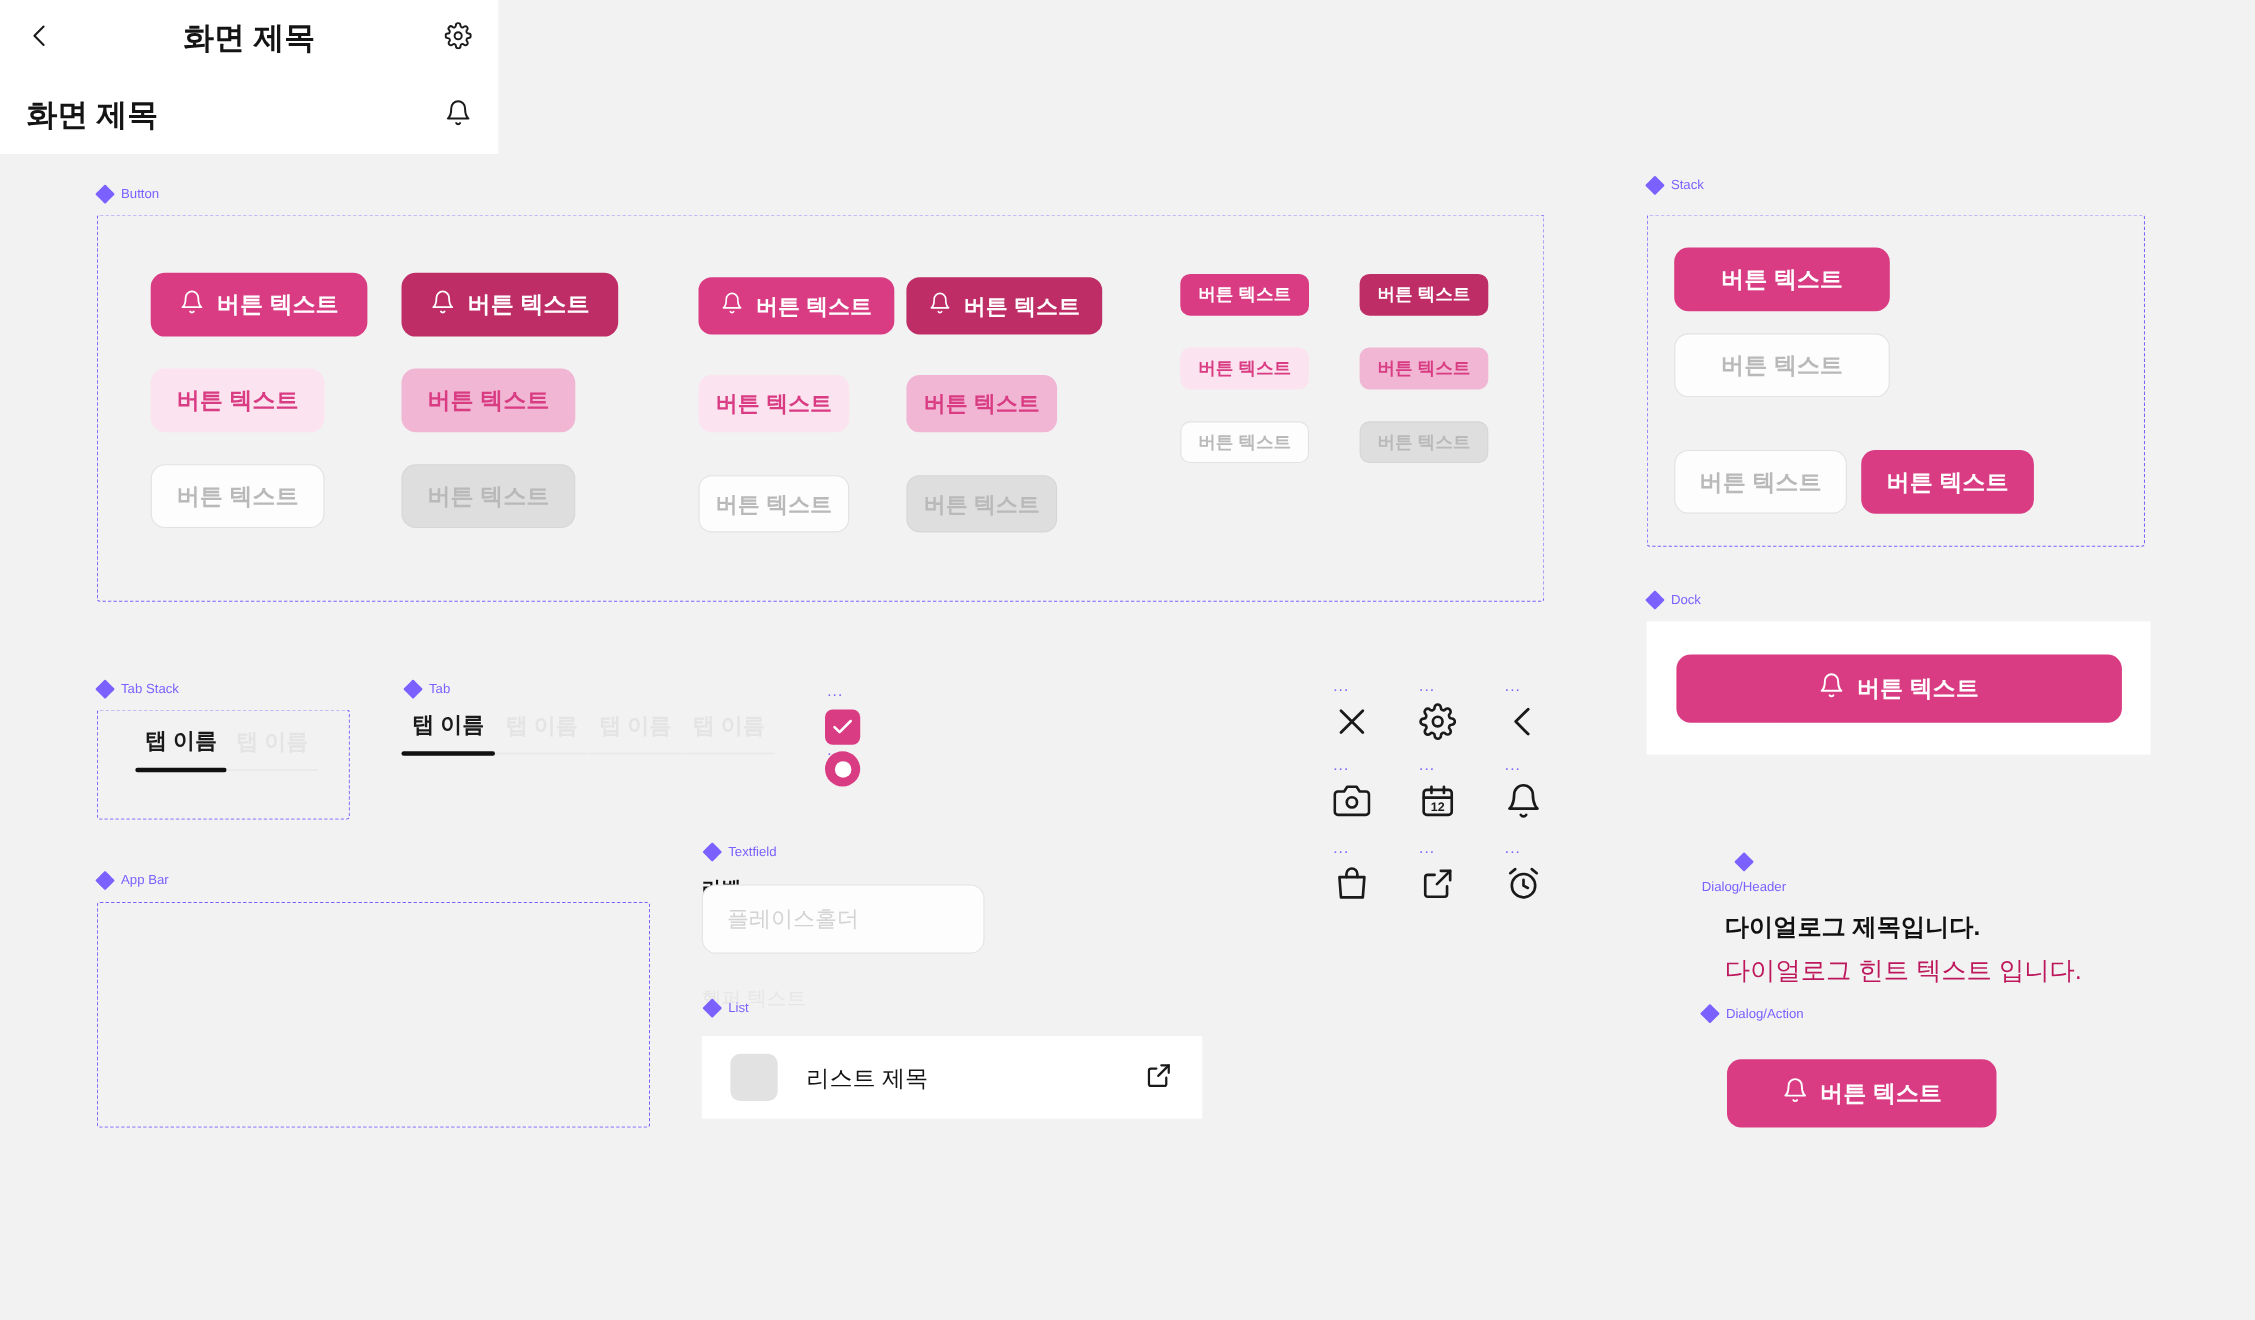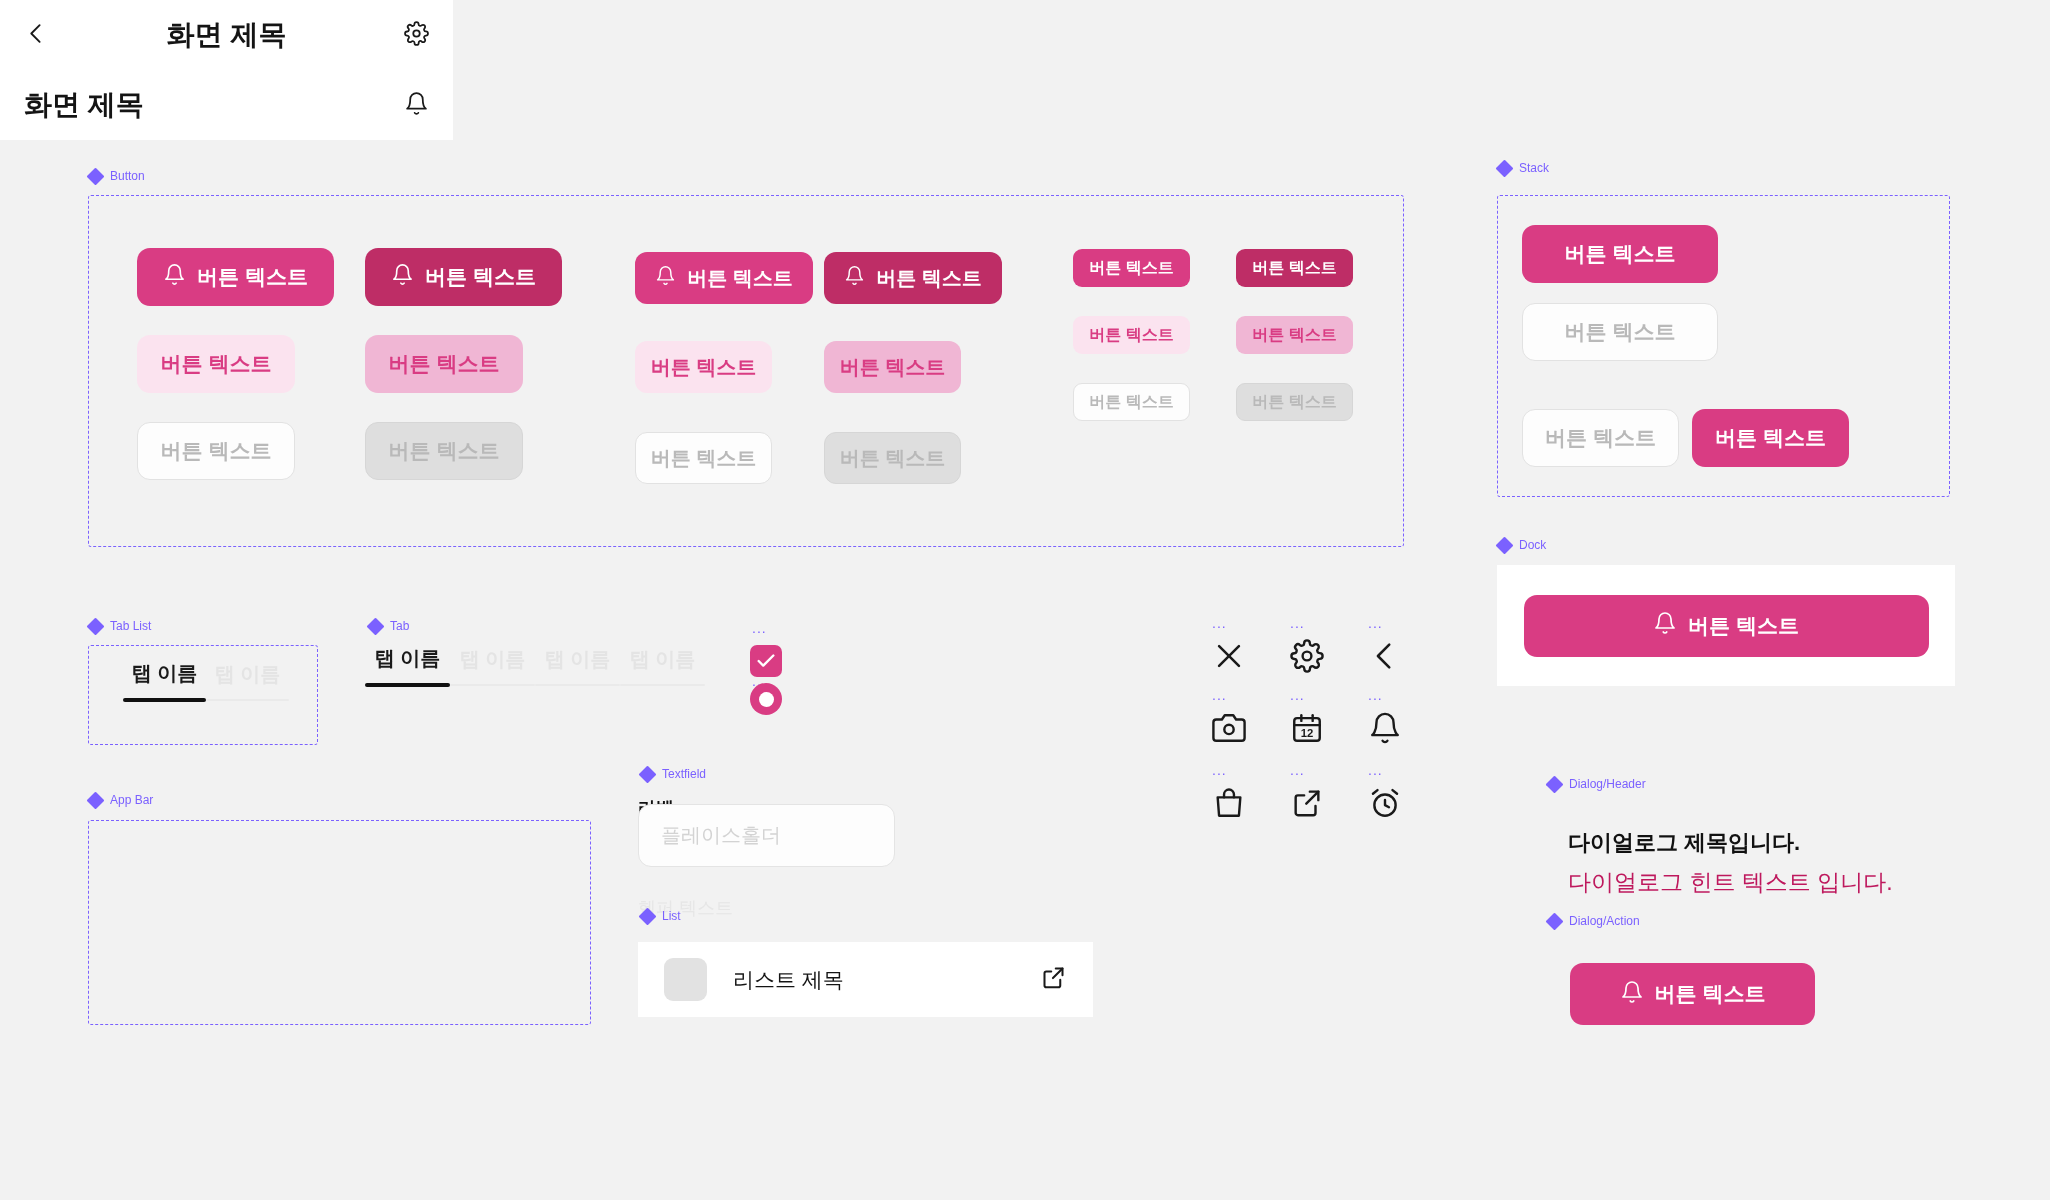--- a/index.html
+++ b/index.html
@@ -250,21 +250,21 @@
 <div class="dock" style="left:1497px;top:565px;width:458px;height:121px;">
   <button class="btn b-primary sz-lg" style="width:405px;height:62px;">
     <span class="bell"><svg width="24" height="24" viewBox="0 0 24 24" fill="none" stroke="#fff" stroke-width="1.7" stroke-linecap="round" stroke-linejoin="round">
           <path d="M18 8A6 6 0 0 0 6 8c0 7-3 9-3 9h18s-3-2-3-9"></path>
           <path d="M13.73 21a2 2 0 0 1-3.46 0"></path>
         </svg></span>
     <span class="lbl">버튼 텍스트</span>
   </button>
 </div>
 
-<div class="sec-label" style="left:1547px;top:776px;">
+<div class="sec-label" style="left:1547px;top:776px;flex-direction:column;">
   <span class="dia">
       <i></i>
       <i></i>
       <i></i>
       <i></i>
     </span>
   <span>Dialog/Header</span>
 </div>
 <div class="dlg-title" style="left:1568px;top:828px;">다이얼로그 제목입니다.</div>
 <div class="dlg-hint" style="left:1568px;top:867px;">다이얼로그 힌트 텍스트 입니다.</div>
@@ -286,21 +286,21 @@
   <span class="lbl">버튼 텍스트</span>
 </button>
 
 <div class="sec-label" style="left:88px;top:618px;">
   <span class="dia">
       <i></i>
       <i></i>
       <i></i>
       <i></i>
     </span>
-  <span>Tab List</span>
+  <span>Tab Stack</span>
 </div>
 <div class="frame" style="left:88px;top:645px;width:230px;height:100px;"></div>
 <div class="tabrow" style="left:123px;top:660px;">
   <div class="tab on" style="width:83px;">
     <span class="t-txt">탭 이름</span>
     <span class="t-bar"></span>
   </div>
   <div class="tab off" style="width:83px;">
     <span class="t-txt">탭 이름</span>
     <span class="t-bar"></span>

